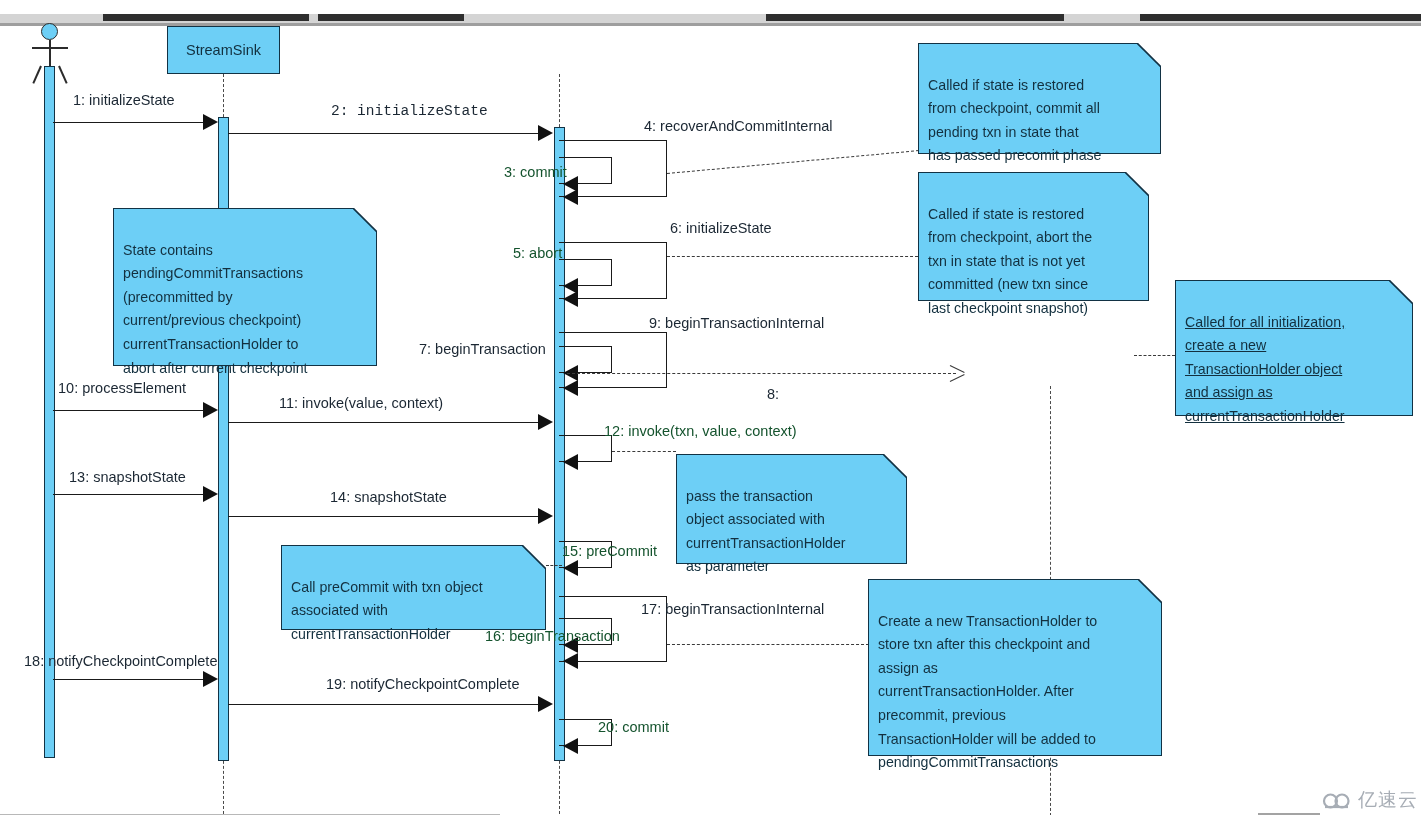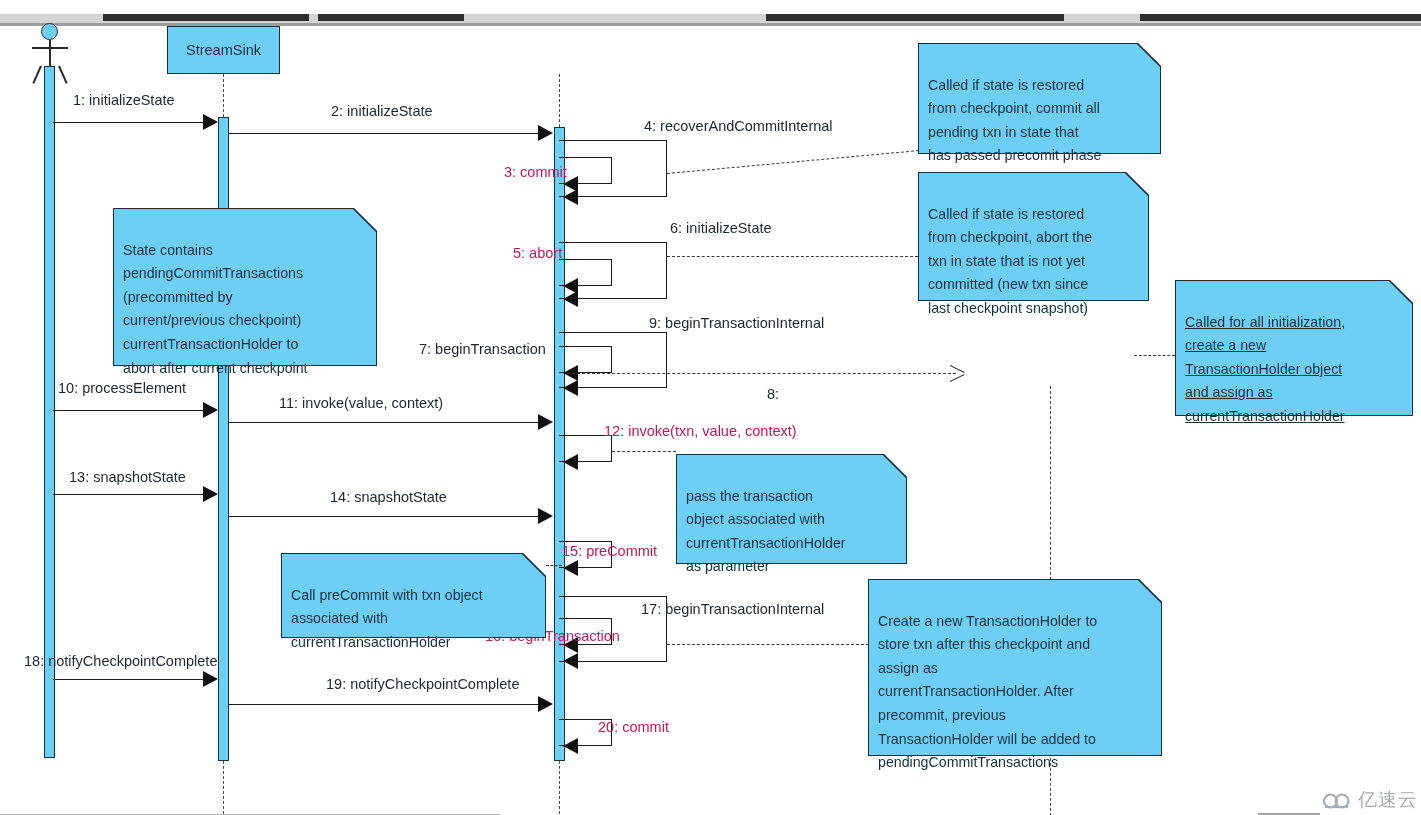--- a/index.html
+++ b/index.html
@@ -34,21 +34,21 @@
   .actor-head{position:absolute;width:17px;height:17px;border-radius:50%;
     background:#6dcff6;border:1.8px solid #2b2b2b;box-sizing:border-box;}
   .actor-line{position:absolute;background:#2b2b2b;}
   
   .msg-line{position:absolute;height:0;border-top:1.6px solid #1a1a1a;}
   .msg-arrow{position:absolute;width:0;height:0;
     border-top:8px solid transparent;border-bottom:8px solid transparent;
     border-left:15px solid #111;}
   .msg-arrow.left{border-left:none;border-right:15px solid #111;}
   .msg-label{position:absolute;font-size:14.5px;color:#1b2733;white-space:nowrap;}
-  .msg-label.red{color:#be185d;}
+  .msg-label.red{color:#14532d;}
   
   .selfcall{position:absolute;box-sizing:border-box;
     border:1.5px solid #1a1a1a;border-left:none;background:transparent;}
   
   .note{
     position:absolute;background:#6dcff6;box-sizing:border-box;
     font-size:14.2px;line-height:23.6px;color:#13303f;
     padding:6px 9px 6px 9px;
     border:1.5px solid #123244;
     white-space:pre-line;
@@ -138,21 +138,21 @@
   </div>
 
   <div class="layer">
 
     <div class="msg-line" style="left:53px;top:108px;width:150px;"></div>
     <div class="msg-arrow" style="left:203px;top:100px;"></div>
     <div class="msg-label" style="left:73px;top:78px;">1: initializeState</div>
 
     <div class="msg-line" style="left:228px;top:119px;width:310px;"></div>
     <div class="msg-arrow" style="left:538px;top:111px;"></div>
-    <div class="msg-label" style="left:331px;top:89px;">2: initializeState</div>
+    <div class="msg-label" style="left:331px;top:89px;font-family:Liberation Mono, monospace;">2: initializeState</div>
 
     <div class="msg-arrow left" style="left:563px;top:162px;"></div>
     <div class="msg-label red" style="left:504px;top:150px;">3: commit</div>
 
     <div class="msg-arrow left" style="left:563px;top:175px;"></div>
     <div class="msg-label" style="left:644px;top:104px;">4: recoverAndCommitInternal</div>
 
     <div class="msg-arrow left" style="left:563px;top:264px;"></div>
     <div class="msg-label red" style="left:513px;top:231px;">5: abort</div>
 
@@ -277,21 +277,21 @@
 object associated with
 currentTransactionHolder
 as parameter</span>
       <svg class="foldline" viewBox="0 0 24 24">
         <polygon points="0,0 24,24 0,24" fill="#6dcff6"></polygon>
         <polygon points="0,0 24,24 24,0" fill="#ffffff"></polygon>
         <polyline points="0,0 24,24" stroke="#123244" stroke-width="1.6" fill="none"></polyline>
       </svg>
     </div>
 
-    <div class="note" style="left:281px;top:531px;width:265px;height:85px;margin-top:8px;">
+    <div class="note" style="left:281px;top:531px;width:265px;height:85px;">
       <span>Call preCommit with txn object
 associated with
 currentTransactionHolder</span>
       <svg class="foldline" viewBox="0 0 24 24">
         <polygon points="0,0 24,24 0,24" fill="#6dcff6"></polygon>
         <polygon points="0,0 24,24 24,0" fill="#ffffff"></polygon>
         <polyline points="0,0 24,24" stroke="#123244" stroke-width="1.6" fill="none"></polyline>
       </svg>
     </div>
 

